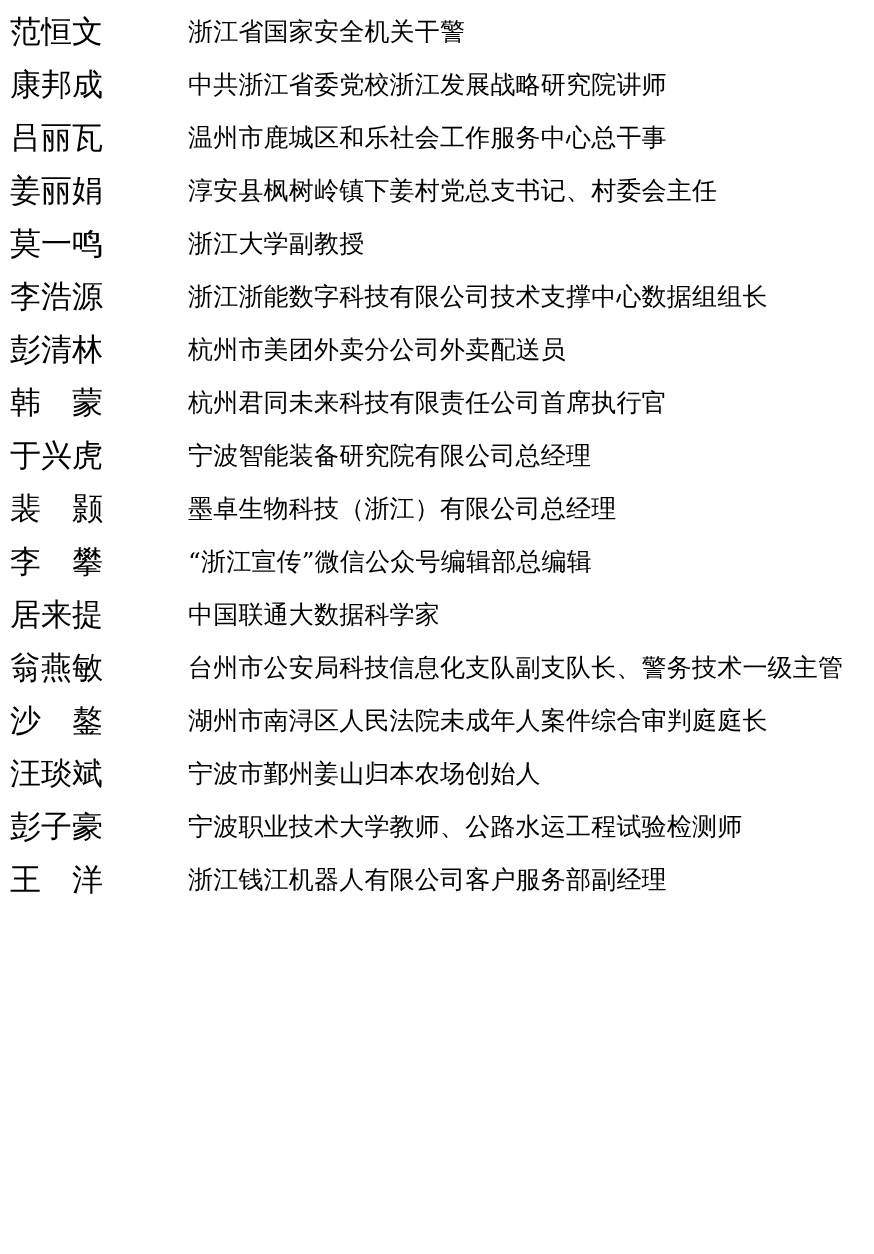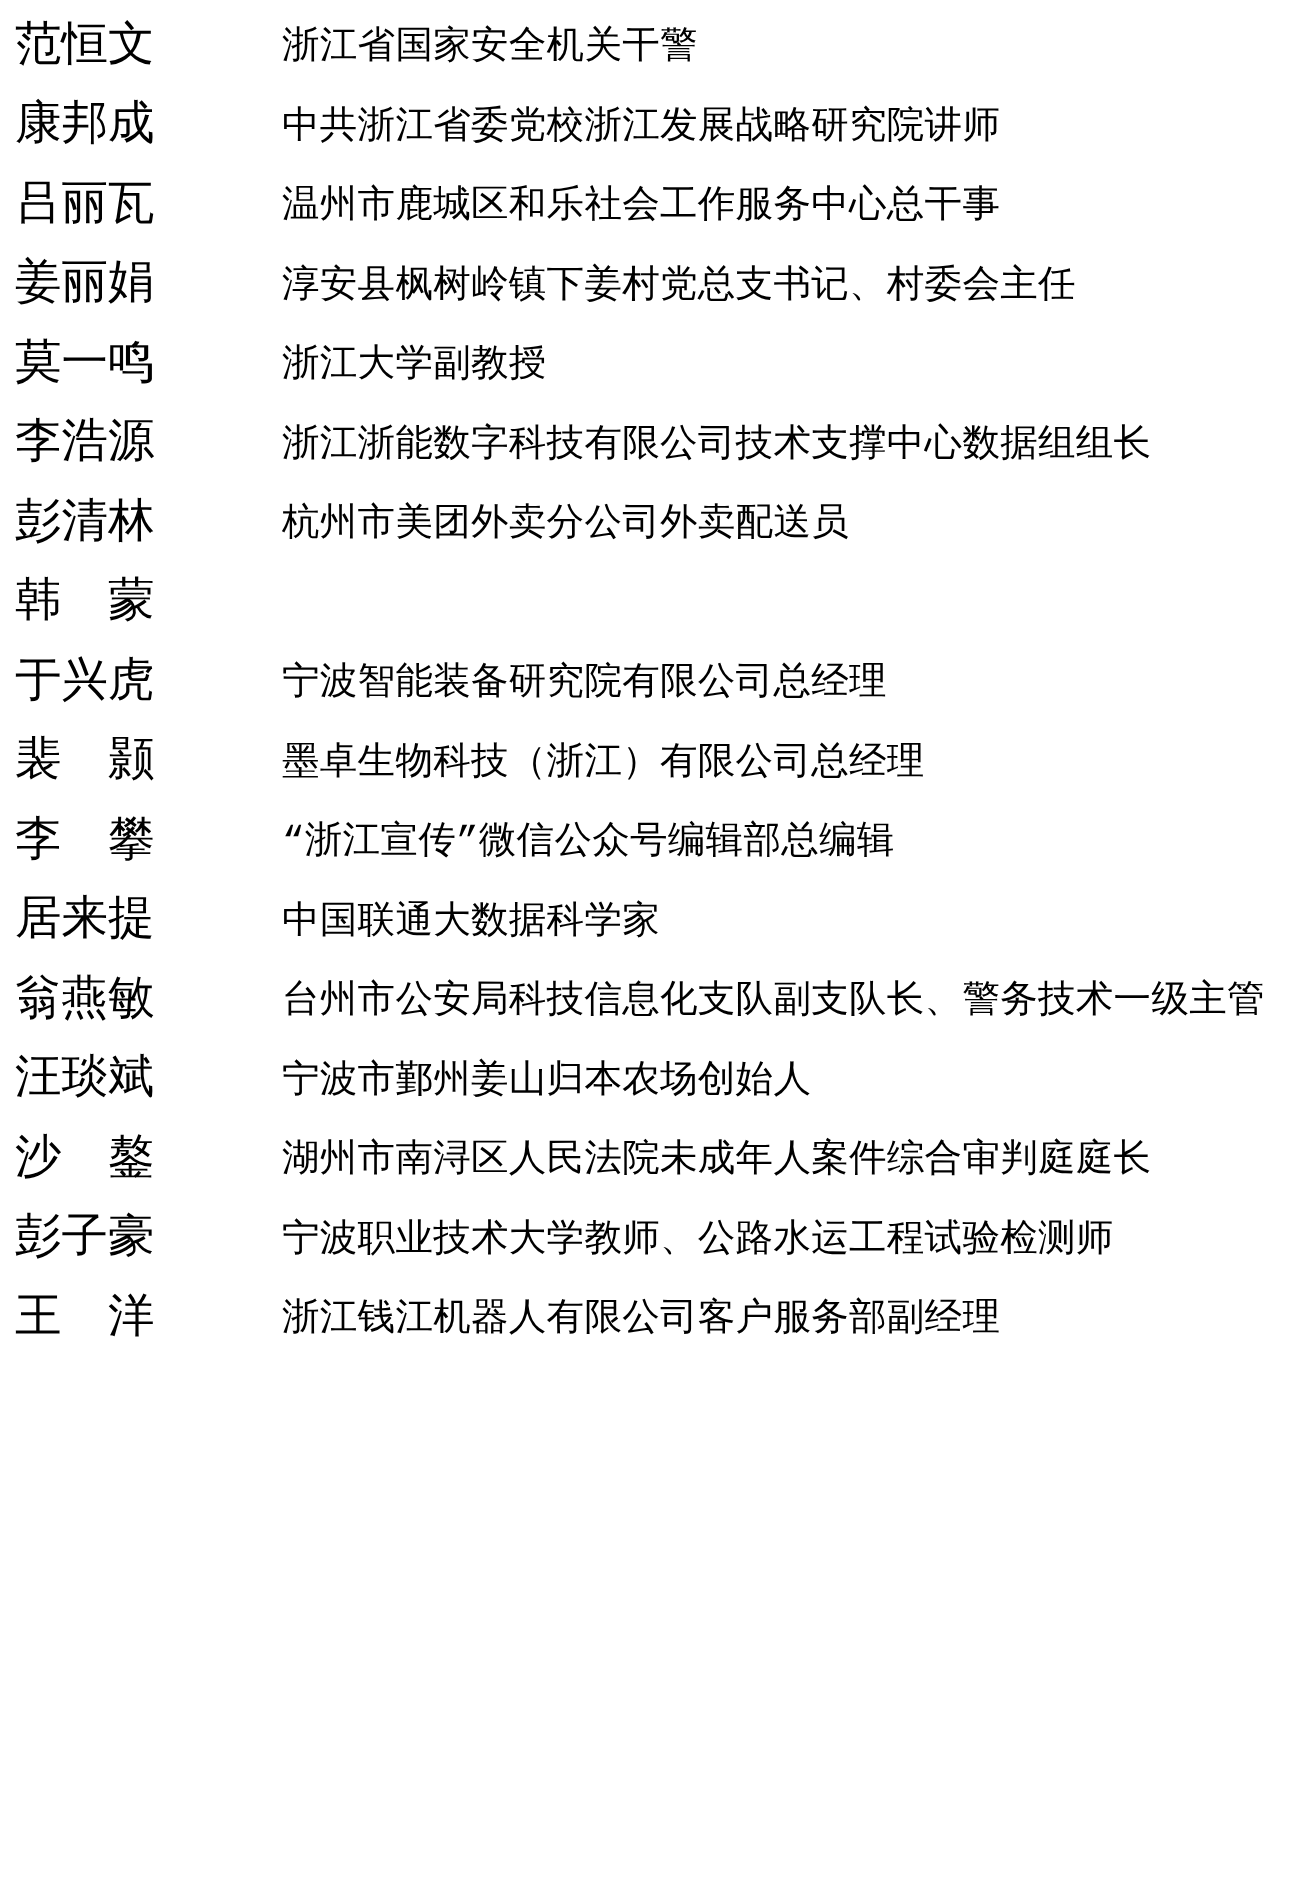--- a/index.html
+++ b/index.html
@@ -17,21 +17,20 @@
   .page {
     box-sizing: border-box;
     width: 874px;
     height: 1254px;
     padding: 8px 14px 0 10px;
   }
   .entry {
     display: flex;
     align-items: flex-start;
     margin-bottom: 6px;
-    font-family: Liberation Mono, monospace;
   }
   .name {
     flex: 0 0 178px;
     width: 178px;
     font-size: 31px;
     line-height: 47px;
     letter-spacing: 0px;
     white-space: pre;
   }
   .desc {
@@ -89,20 +88,21 @@
     <div class="desc">浙江浙能数字科技有限公司技术支撑中心数据组组长</div>
   </div>
 
   <div class="entry">
     <div class="name">彭清林</div>
     <div class="desc">杭州市美团外卖分公司外卖配送员</div>
   </div>
 
   <div class="entry">
     <div class="name">韩　蒙</div>
+    <div class="desc">杭州君同未来科技有限责任公司首席执行官</div>
   </div>
 
   <div class="entry">
     <div class="name">于兴虎</div>
     <div class="desc">宁波智能装备研究院有限公司总经理</div>
   </div>
 
   <div class="entry">
     <div class="name">裴　颢</div>
     <div class="desc">墨卓生物科技（浙江）有限公司总经理</div>
@@ -119,27 +119,27 @@
     </div>
     <div class="desc">中国联通大数据科学家</div>
   </div>
 
   <div class="entry">
     <div class="name">翁燕敏</div>
     <div class="desc">台州市公安局科技信息化支队副支队长、警务技术一级主管</div>
   </div>
 
   <div class="entry">
-    <div class="name">汪琰斌</div>
-    <div class="desc">宁波市鄞州姜山归本农场创始人</div>
+    <div class="name">沙　鏊</div>
+    <div class="desc">湖州市南浔区人民法院未成年人案件综合审判庭庭长</div>
   </div>
 
   <div class="entry">
-    <div class="name">沙　鏊</div>
-    <div class="desc">湖州市南浔区人民法院未成年人案件综合审判庭庭长</div>
+    <div class="name">汪琰斌</div>
+    <div class="desc">宁波市鄞州姜山归本农场创始人</div>
   </div>
 
   <div class="entry">
     <div class="name">彭子豪</div>
     <div class="desc">宁波职业技术大学教师、公路水运工程试验检测师</div>
   </div>
 
   <div class="entry">
     <div class="name">王　洋</div>
     <div class="desc">浙江钱江机器人有限公司客户服务部副经理</div>

